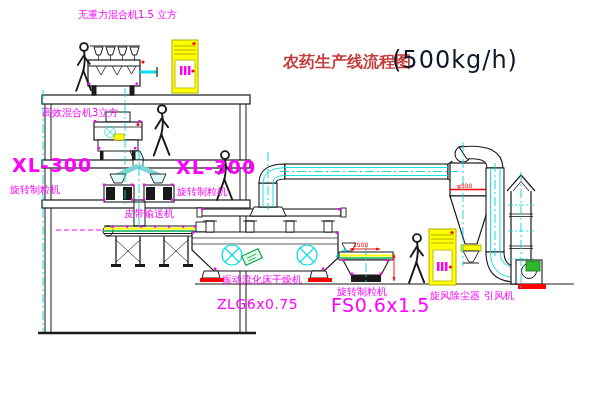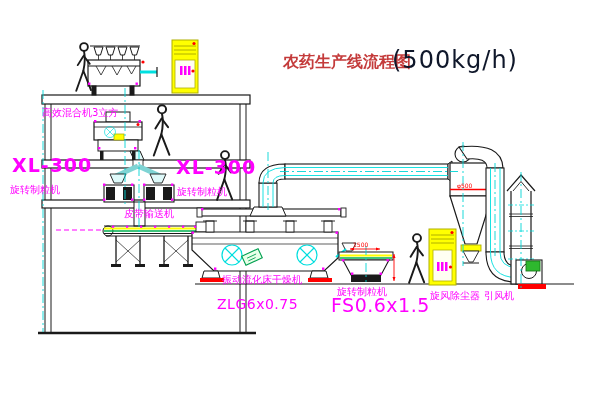--- a/index.html
+++ b/index.html
@@ -278,20 +278,21 @@
     <path d="M350,249 l4,-1.5 v3 Z M380,249 l-4,-1.5 v3 Z" fill="#ff0000"></path>
     <text x="353" y="247" font-size="6" fill="#ff0000">1500</text>
     <line x1="394" y1="254" x2="394" y2="281" stroke="#ff0000" stroke-width="0.9"></line>
     <path d="M394,254 l-1.5,4 h3 Z M394,281 l-1.5,-4 h3 Z" fill="#ff0000"></path>
   </g>
 </svg>
 
 <div class="title-cn" style="left:283px;top:52px">农药生产线流程图</div>
 <div class="title-cap" style="left:392px;top:46px">(500kg/h)</div>
 
+<div class="lbl" style="left:78px;top:10px">无重力混合机1.5 立方</div>
 <div class="lbl" style="left:42px;top:108px">高效混合机3立方</div>
 
 <div class="lbl model" style="left:12px;top:156px">XL-300</div>
 <div class="lbl" style="left:10px;top:185px">旋转制粒机</div>
 <div class="lbl model" style="left:176px;top:158px">XL-300</div>
 <div class="lbl" style="left:177px;top:187px">旋转制粒机</div>
 
 <div class="lbl" style="left:124px;top:209px">皮带输送机</div>
 
 <div class="lbl" style="left:222px;top:275px">振动流化床干燥机</div>

